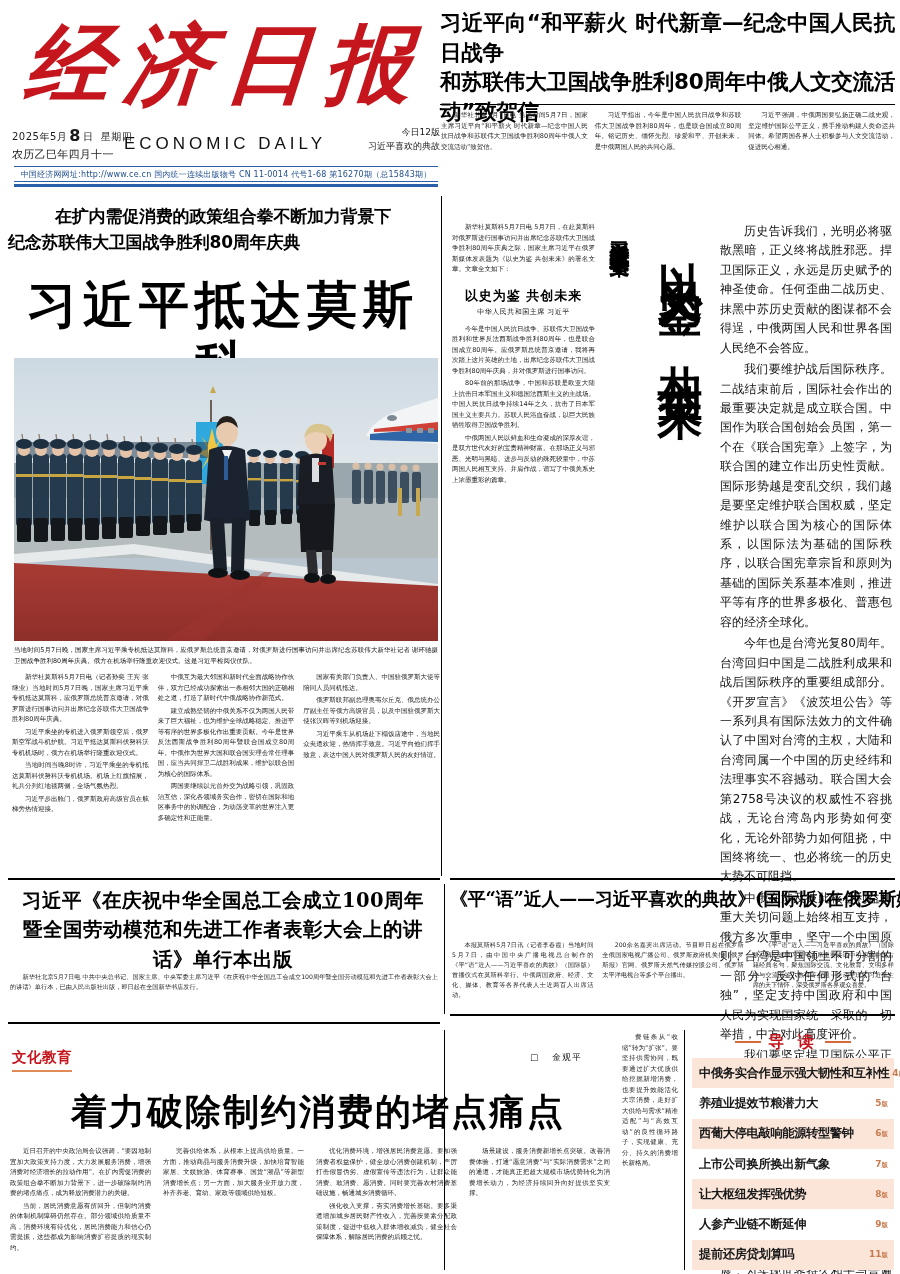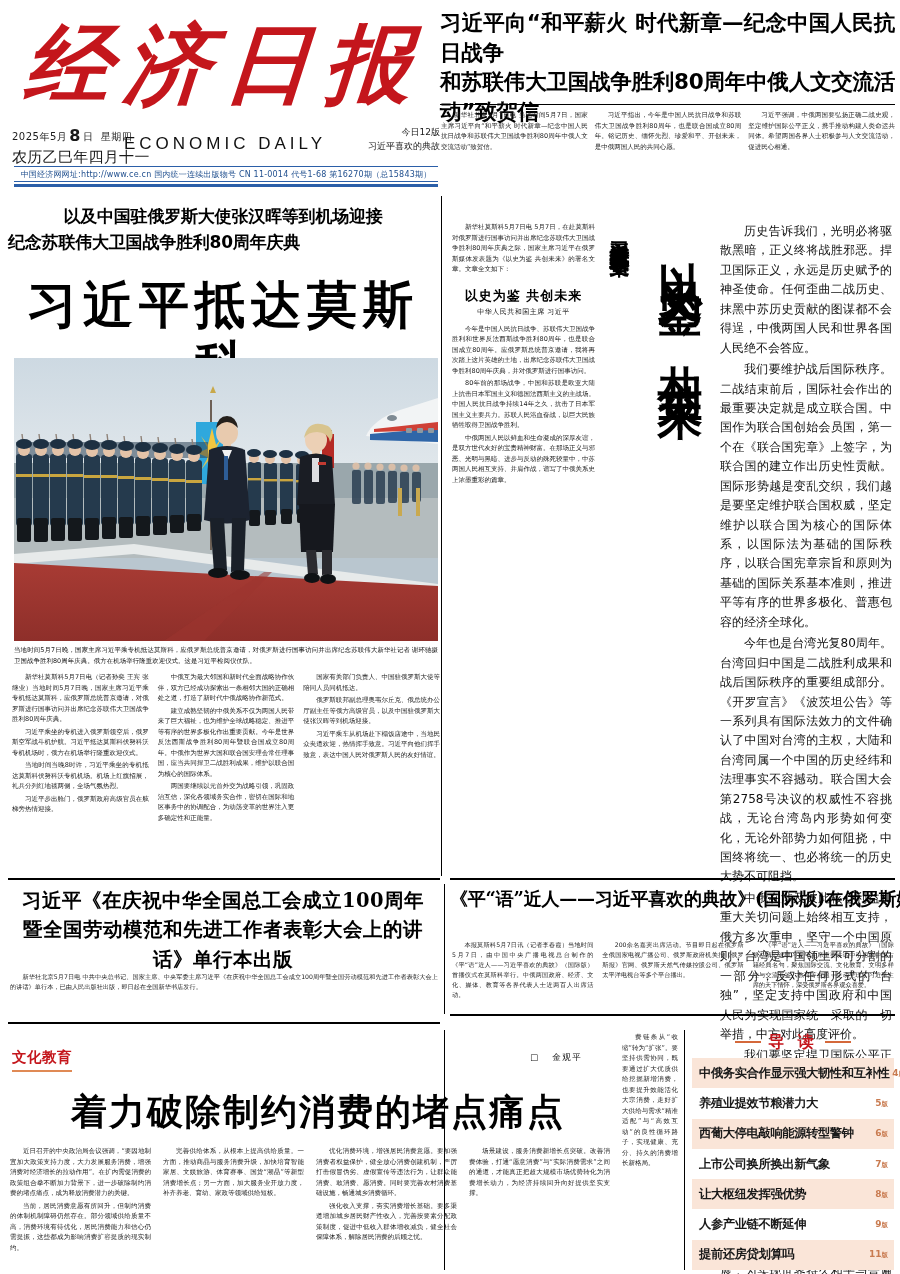--- a/index.html
+++ b/index.html
@@ -21,21 +21,21 @@
     letter-spacing: 14px;
     line-height: 112px;
     text-align: center;
     font-style: italic;
     transform: skewX(-4deg);
     white-space: nowrap;
   }
   .date-block { position: absolute; left: 12px; top: 124px; line-height: 1.45; }
   .date-line1 { font-size: 10px; color: #1a1a1a; letter-spacing: 0.5px; }
   .date-line1 .bigday { font-size: 16px; font-weight: 700; vertical-align: -1px; padding: 0 2px; }
-  .date-line2 { font-size: 15px; color: #1a1a1a; letter-spacing: 0.3px; }
+  .date-line2 { font-size: 11px; color: #1a1a1a; letter-spacing: 0.3px; }
   .eng-name {
     position: absolute; left: 0; top: 134px; width: 450px; text-align: center;
     font-size: 17px; letter-spacing: 4px; color: #111;
     font-family: "Liberation Sans", sans-serif;
   }
   .right-meta { position: absolute; right: 10px; top: 126px; text-align: right; line-height: 1.5; }
   .right-meta div { font-size: 9px; color: #1a1a1a; }
 
   .infobar {
     position: absolute; left: 14px; top: 166px; width: 424px; height: 16px;
@@ -249,21 +249,21 @@
       </div>
     <div class="c txt">
         <p>习近平指出，今年是中国人民抗日战争和苏联伟大卫国战争胜利80周年，也是联合国成立80周年。铭记历史、缅怀先烈、珍爱和平、开创未来，是中俄两国人民的共同心愿。</p>
       </div>
     <div class="c txt">
         <p>习近平强调，中俄两国要弘扬正确二战史观，坚定维护国际公平正义，携手推动构建人类命运共同体。希望两国各界人士积极参与人文交流活动，促进民心相通。</p>
       </div>
   </div>
 
   <div class="lead-shoulder">
-    <div class="l1">以及中国驻俄罗斯大使张汉晖等到机场迎接</div>
+    <div class="l1">在扩内需促消费的政策组合拳不断加力背景下</div>
     <div class="l2">纪念苏联伟大卫国战争胜利80周年庆典</div>
   </div>
   <div class="lead-main">习近平抵达莫斯科</div>
 
   <div class="photo">
     <svg width="424" height="283" viewBox="0 0 424 283">
       <defs>
         <linearGradient id="sky" x1="0" y1="0" x2="0" y2="1">
           <stop offset="0%" stop-color="#cdd9e2"></stop>
             <stop offset="100%" stop-color="#e2e8ec"></stop>

